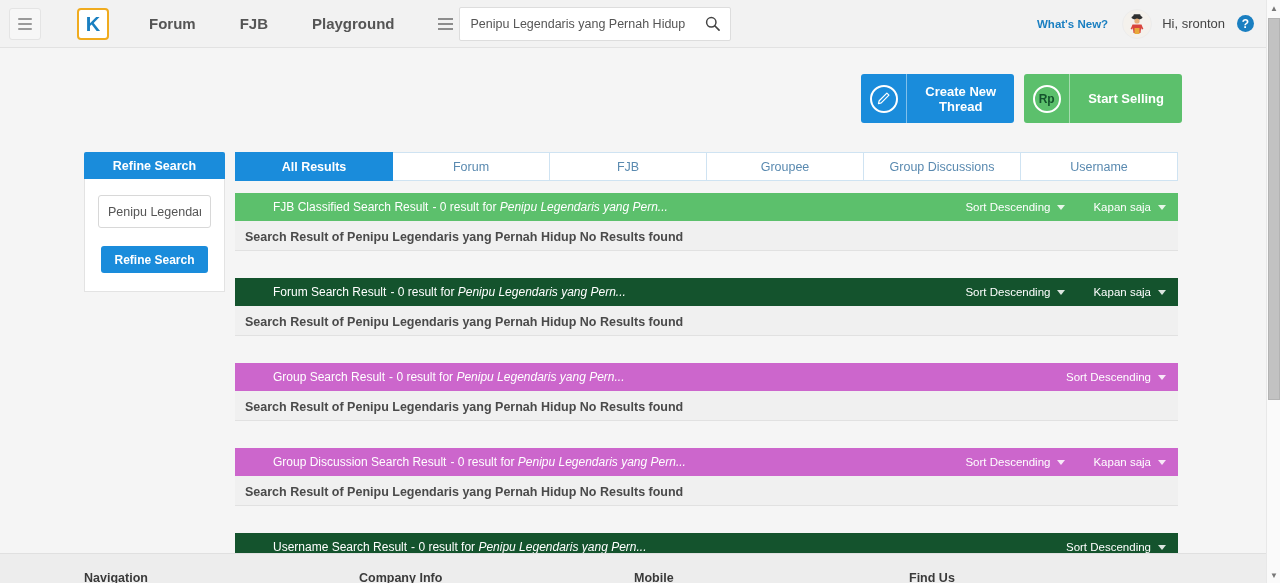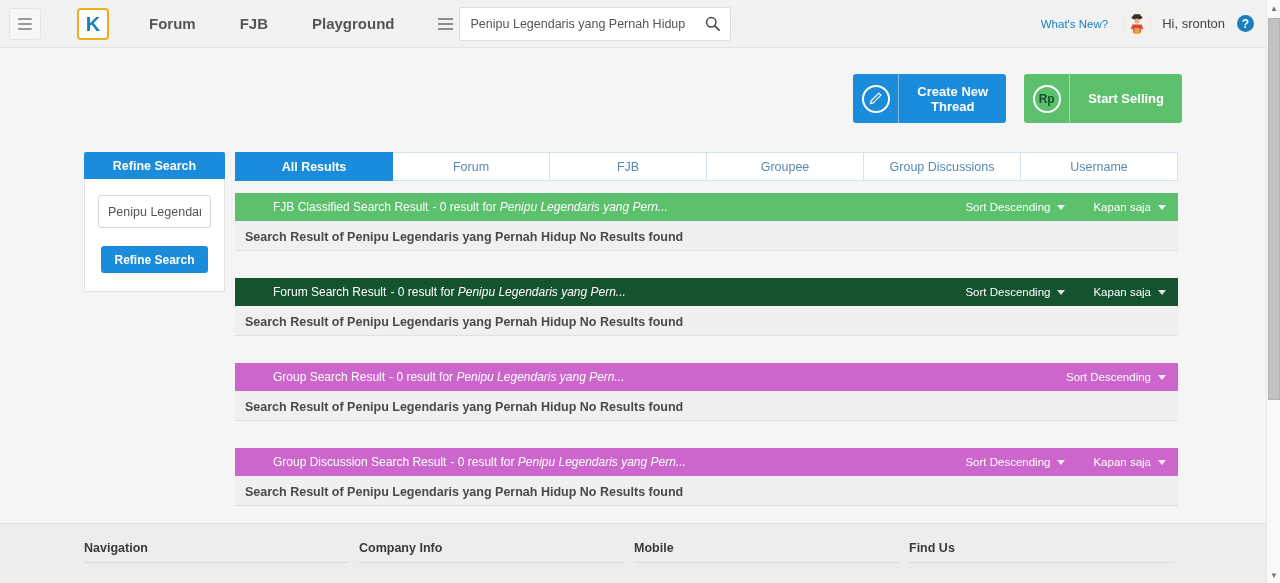--- a/index.html
+++ b/index.html
@@ -93,21 +93,21 @@
     display:flex; align-items:center; justify-content:center;
     cursor: pointer;
   }
 
   .topright {
     margin-left: auto;
     display: flex; align-items: center;
     padding-right: 12px;
   }
   .whatsnew {
-    font-size: 11.5px; font-weight: normal; color: #1a7fc1;
+    font-size: 11.5px; font-weight: bold; color: #1a7fc1;
     cursor: pointer; white-space: nowrap;
   }
   .avatar {
     width: 30px; height: 30px; border-radius: 50%;
     margin-left: 14px;
     background: #f4f1ec;
     border: 1px solid #ececec;
     display: flex; align-items: center; justify-content: center;
     overflow: hidden;
     cursor: pointer;
@@ -146,21 +146,21 @@
     border: 1px solid #b3b3b3;
     cursor: pointer;
   }
 
   
   .actions {
     position: absolute; top: 74px; left: 0;
     width: 1266px;
     display: flex; justify-content: flex-end;
     padding-right: 84px;
-    gap: 18px;
+    gap: 10px;
   }
   .act-btn {
     height: 49px;
     display: flex; align-items: center;
     border-radius: 3px;
     cursor: pointer;
     color: #fff;
   }
   .act-btn.blue { background: #1a8cdb; }
   .act-btn.green { background: #5cc06c; }
@@ -270,21 +270,21 @@
   .result-body {
     background: #f0f0f0;
     border-bottom: 1px solid #e1e1e1;
     padding: 9px 12px 6px 10px;
     font-size: 12.5px; font-weight: bold; color: #4a4a4a;
   }
 
   
   .footer {
     position: absolute; left: 0; bottom: 0;
-    width: 1266px; height: 60px;
+    width: 1266px; height: 30px;
     background: #ededed;
     border-top: 1px solid #e0e0e0;
   }
   .footer-inner {
     display: flex; padding: 17px 0 0 84px;
   }
   .foot-col { width: 275px; }
   .foot-col:last-child { width: auto; }
   .foot-title {
     font-size: 12.5px; font-weight: bold; color: #3a3a3a;

